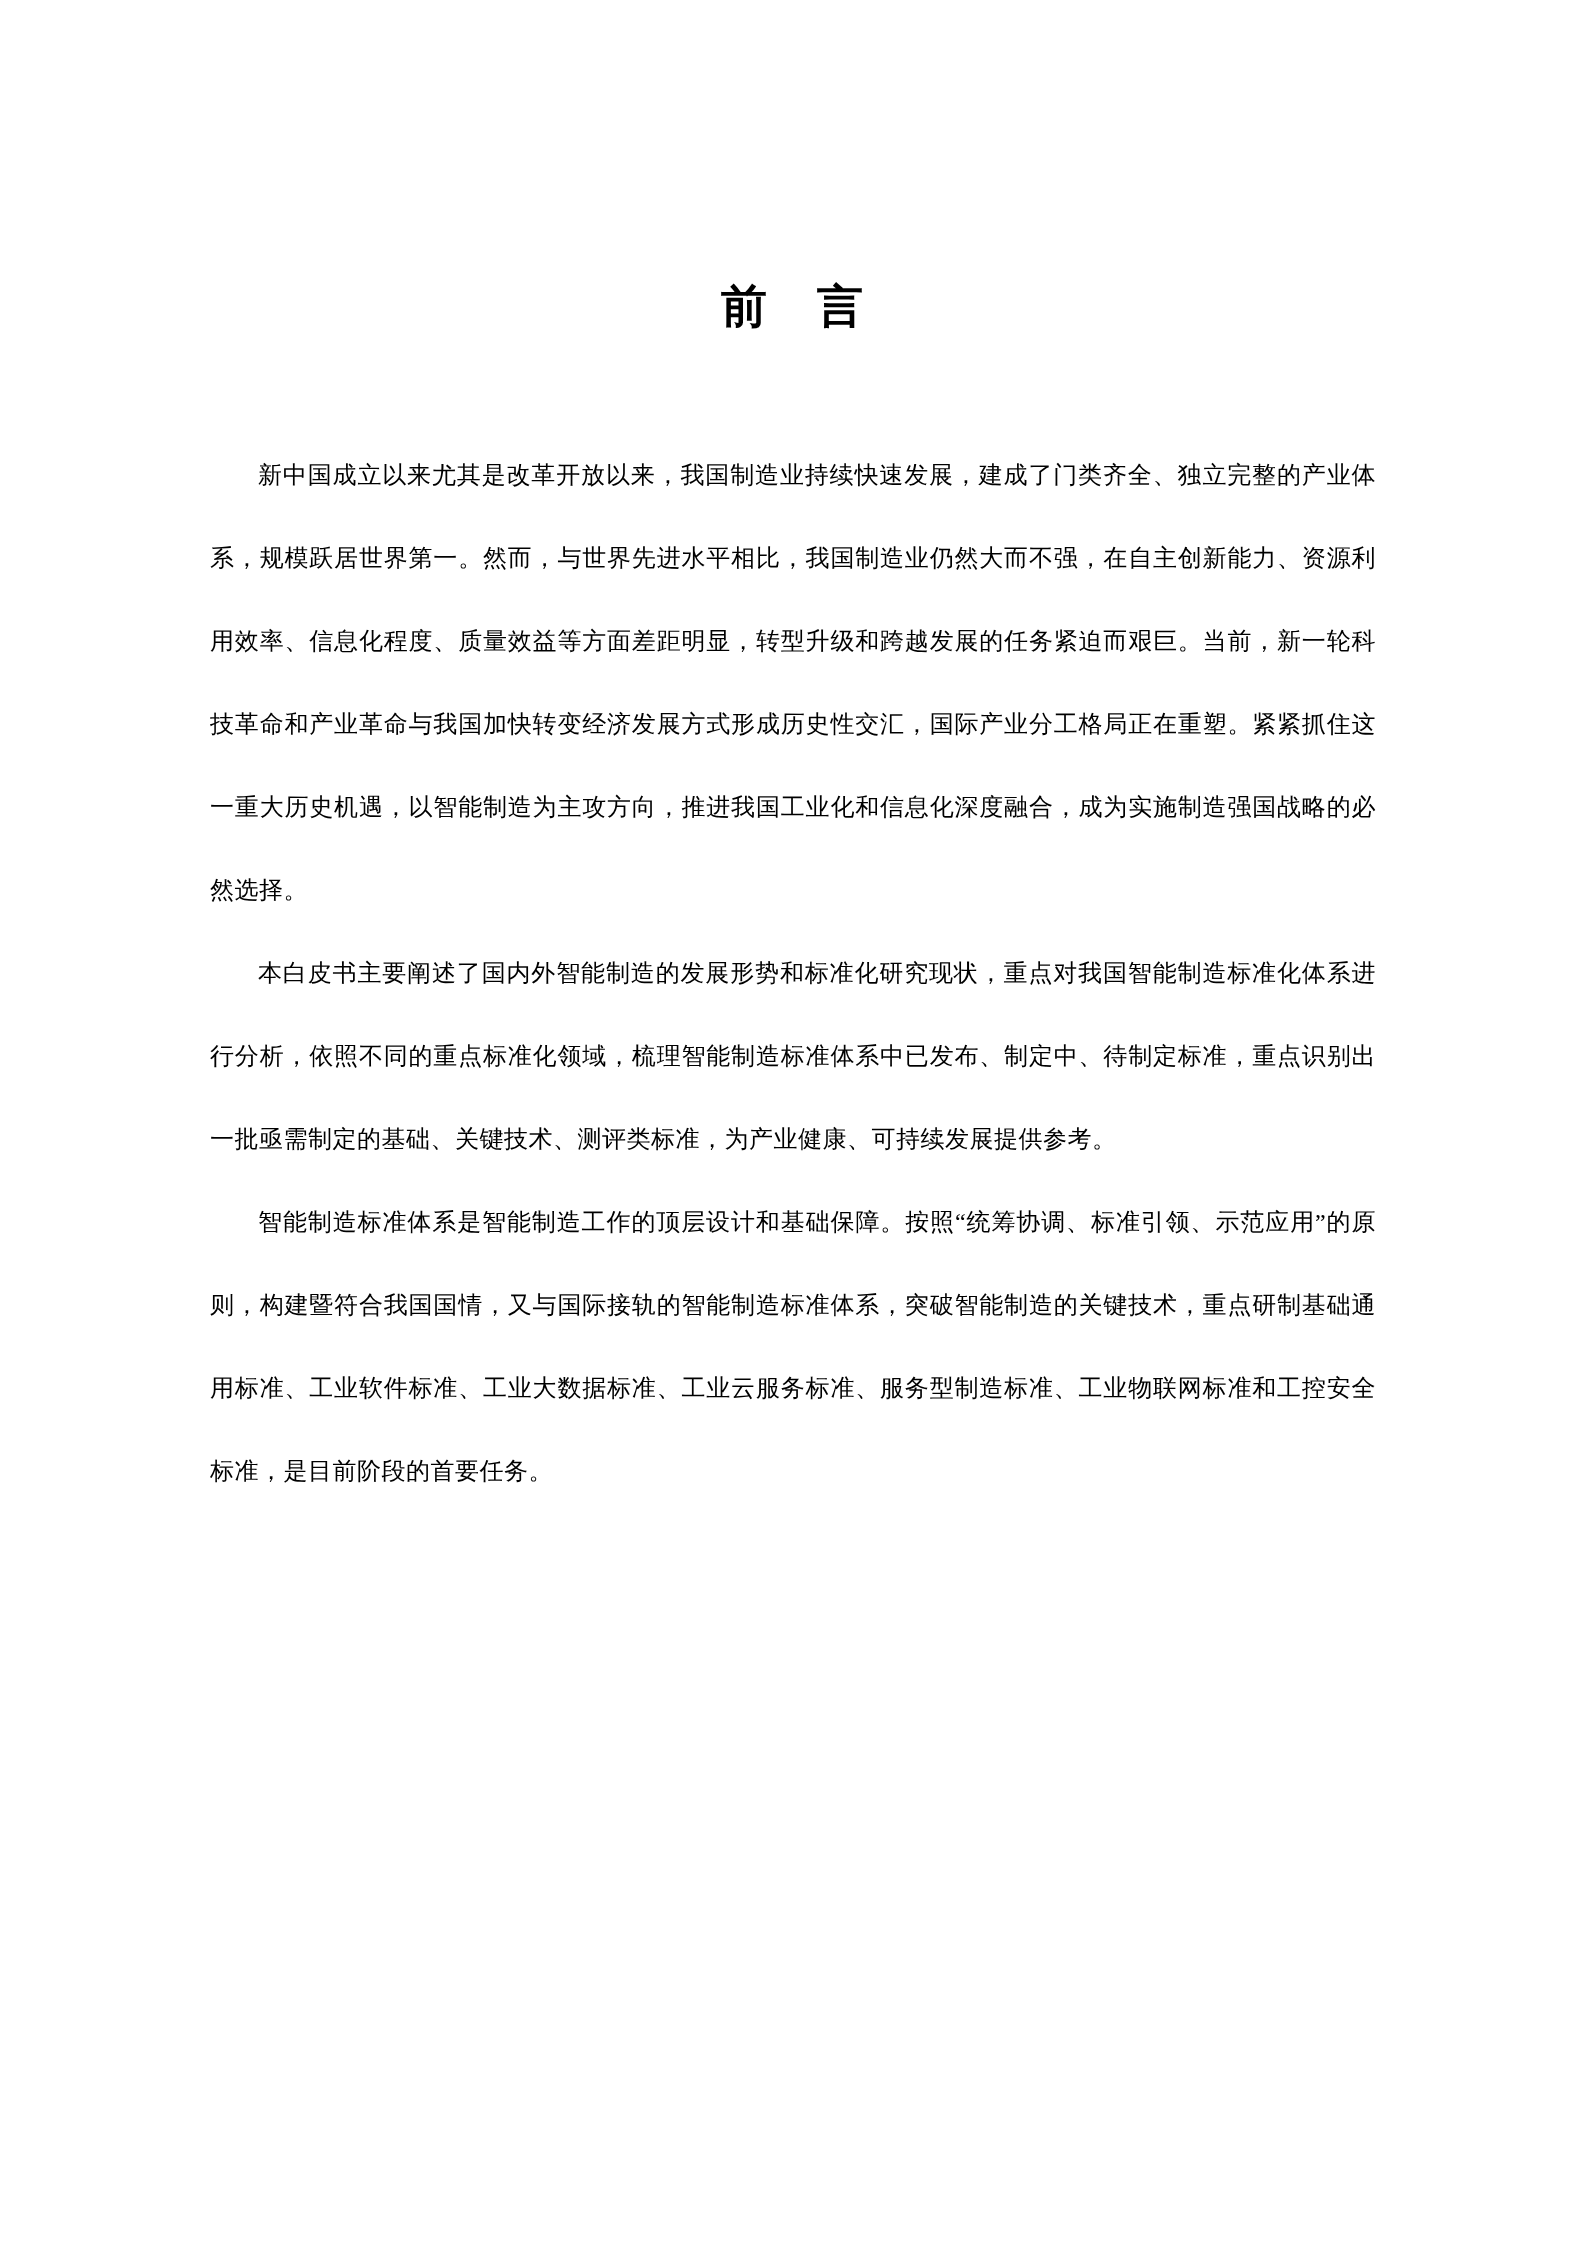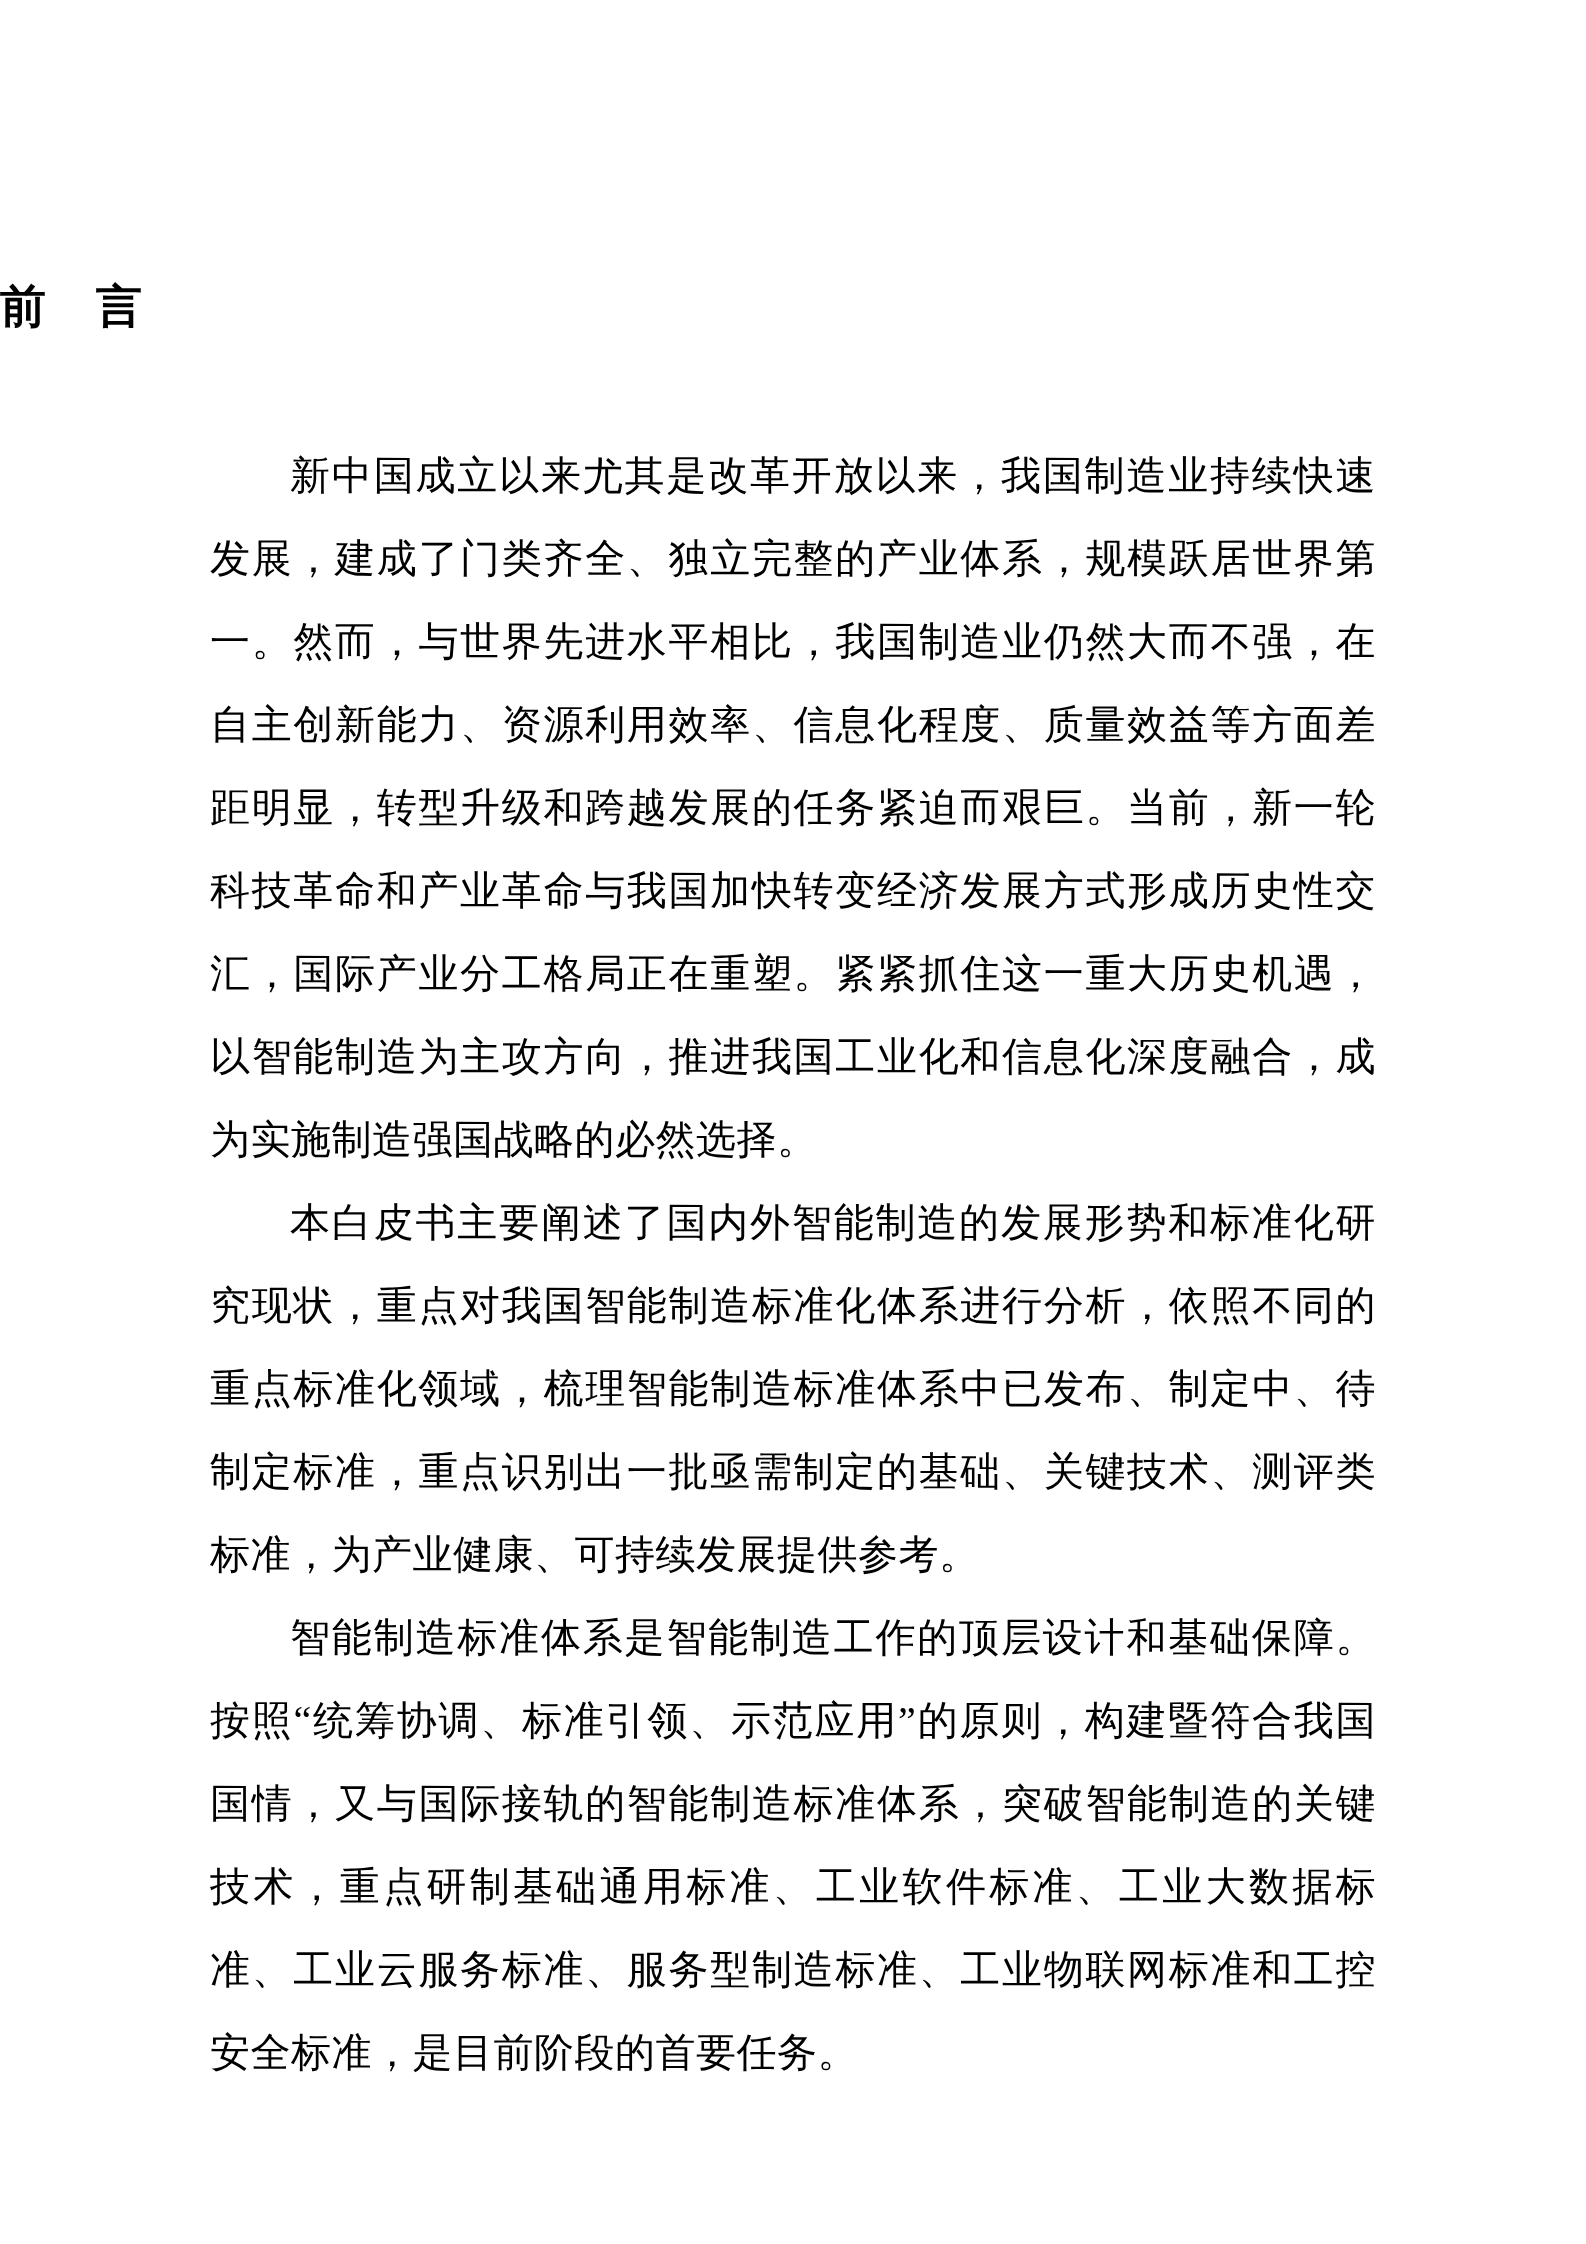--- a/index.html
+++ b/index.html
@@ -14,34 +14,35 @@
     height: 2244px;
     margin: 0 auto;
     background: #ffffff;
     overflow: hidden;
     font-family: "Liberation Serif", serif;
     color: #000000;
   }
   .doc-title {
     margin: 0;
     padding-top: 281px;
+    text-align: center;
     font-family: "DejaVu Sans", sans-serif;
     font-weight: 700;
     font-size: 46px;
     line-height: 1.1;
     letter-spacing: 2px;
     color: #000000;
   }
   .doc-body {
     width: 1166px;
     margin: 102px auto 0 auto;
   }
   .para {
     margin: 0;
-    font-size: 40px;
+    font-size: 24px;
     line-height: 83px;
     letter-spacing: 0.5px;
     text-align: justify;
     text-justify: inter-ideograph;
     text-indent: 2em;
     color: #000000;
     word-break: break-all;
   }
 </style>
 </head>

